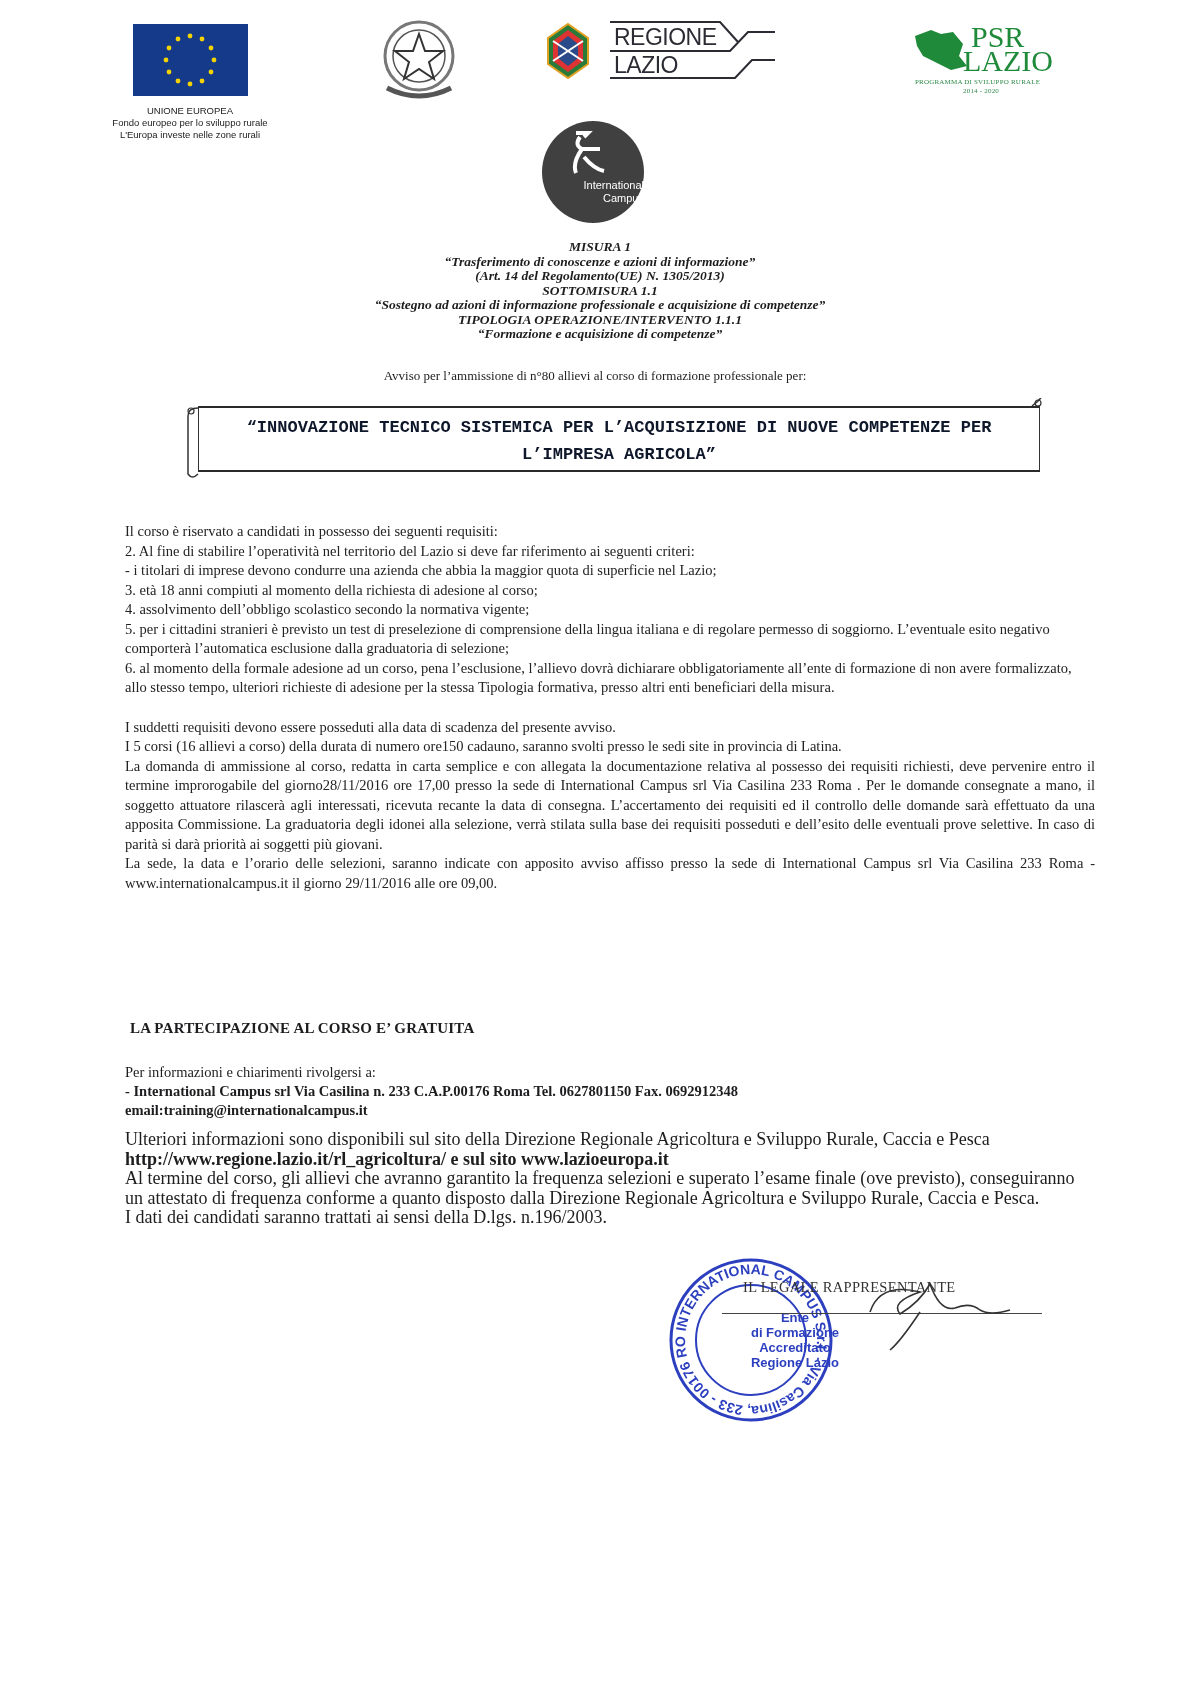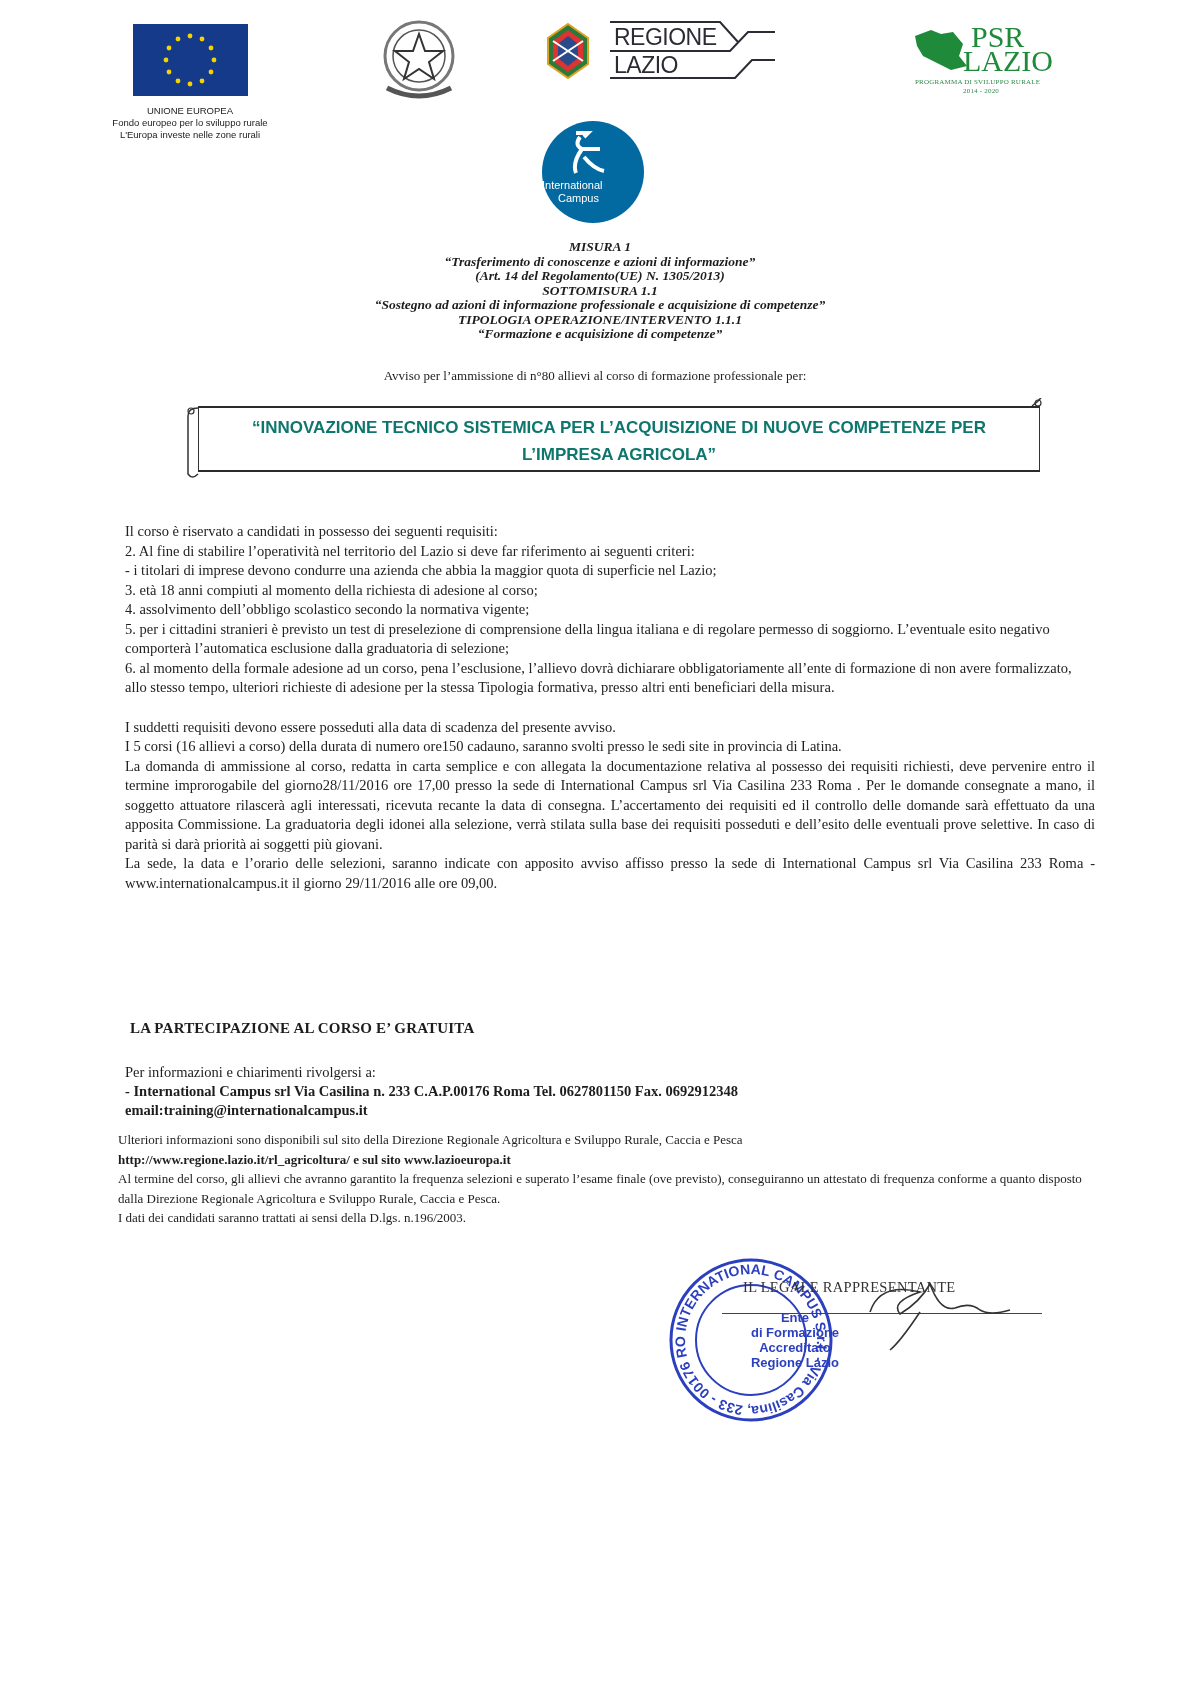--- a/index.html
+++ b/index.html
@@ -13,50 +13,50 @@
                 font-family: "Liberation Sans", sans-serif; font-size: 9.5px; line-height: 12px; color: #222; }
   .emblem { left: 375px; top: 14px; width: 88px; height: 88px; }
   .lazio-crest { left: 546px; top: 22px; width: 44px; height: 58px; }
   .regione-logo { left: 610px; top: 20px; width: 170px; height: 62px; }
   .regione-logo .txt { font-family: "Liberation Sans", sans-serif; font-size: 23px; line-height: 26px;
                        color: #2b2b33; font-weight: 500; letter-spacing: -0.5px; }
   .psr-logo { left: 905px; top: 24px; width: 170px; height: 70px; }
   .psr-big { font-family: "Liberation Serif", serif; color: #1e8a3a; font-size: 30px; line-height: 26px; }
   .psr-small { font-family: "Liberation Serif", serif; color: #2f8a4a; font-size: 7px; letter-spacing: 0.2px; }
 
-  .ic-logo { left: 542px; top: 121px; width: 102px; height: 102px; border-radius: 50%; background: #0369a1;
-             color: #fff; font-family: "Liberation Sans", sans-serif; text-align: left; }
+  .ic-logo { left: 542px; top: 121px; width: 102px; height: 102px; border-radius: 50%; background: #404040;
+             color: #fff; font-family: "Liberation Sans", sans-serif; text-align: right; }
   .ic-logo .t1 { position: absolute; top: 58px; left: 0; right: 0; font-size: 11px; }
   .ic-logo .t2 { position: absolute; top: 71px; left: 16px; right: 0; font-size: 11px; }
 
   
   .center-block { left: 320px; top: 240px; width: 560px; text-align: center;
                   font-style: italic; font-weight: bold; font-size: 13.5px; line-height: 14.5px; }
   .center-block div { white-space: nowrap; }
   .avviso { left: 200px; top: 368px; width: 790px; text-align: center; font-size: 13px; }
 
   
   .scroll { left: 180px; top: 398px; width: 870px; height: 80px; }
   .scroll-inner { position: absolute; left: 18px; top: 8px; right: 10px; height: 62px;
                   border-top: 2px solid #2a2a2a; border-bottom: 2.5px solid #2a2a2a;
                   border-left: 1.5px solid #333; border-right: 1.5px solid #333; }
   .scroll-title { position: absolute; left: 0; right: 0; top: 6px; text-align: center;
-                  font-family: Liberation Sans, sans-serif; font-weight: bold; font-size: 17px; line-height: 27px; color: #0f766e; }
+                  font-family: Liberation Mono, monospace; font-weight: bold; font-size: 17px; line-height: 27px; color: #0f172a; }
 
   
   .body-text { left: 125px; top: 510px; width: 970px; font-size: 14.5px; line-height: 19.5px; color: #222; margin-top: 12px; }
   .body-text p { margin: 0; }
   .gap { height: 20px; }
   .bold { font-weight: bold; }
   .justify { text-align: justify; }
 
   .free-banner { left: 130px; top: 1020px; font-weight: bold; font-size: 15px; letter-spacing: 0.2px; }
   .info-block { left: 125px; top: 1063px; width: 970px; font-size: 14.5px; line-height: 19px; }
   .info-block p { margin: 0; }
-  .final-block { left: 118px; top: 1130px; width: 970px; font-size: 13px; line-height: 19.5px; }
+  .final-block { left: 125px; top: 1130px; width: 970px; font-size: 18px; line-height: 19.5px; }
   .final-block p { margin: 0; }
 
   
   .legal-rep { left: 743px; top: 1279px; font-size: 14.5px; color: #333; letter-spacing: 0.3px; }
   .stamp { left: 666px; top: 1255px; width: 170px; height: 170px; }
   .signature { left: 860px; top: 1272px; width: 180px; height: 80px; }
   .sig-line { left: 722px; top: 1313px; width: 320px; height: 1px; background: #444; }
 </style>
 </head>
 <body>

